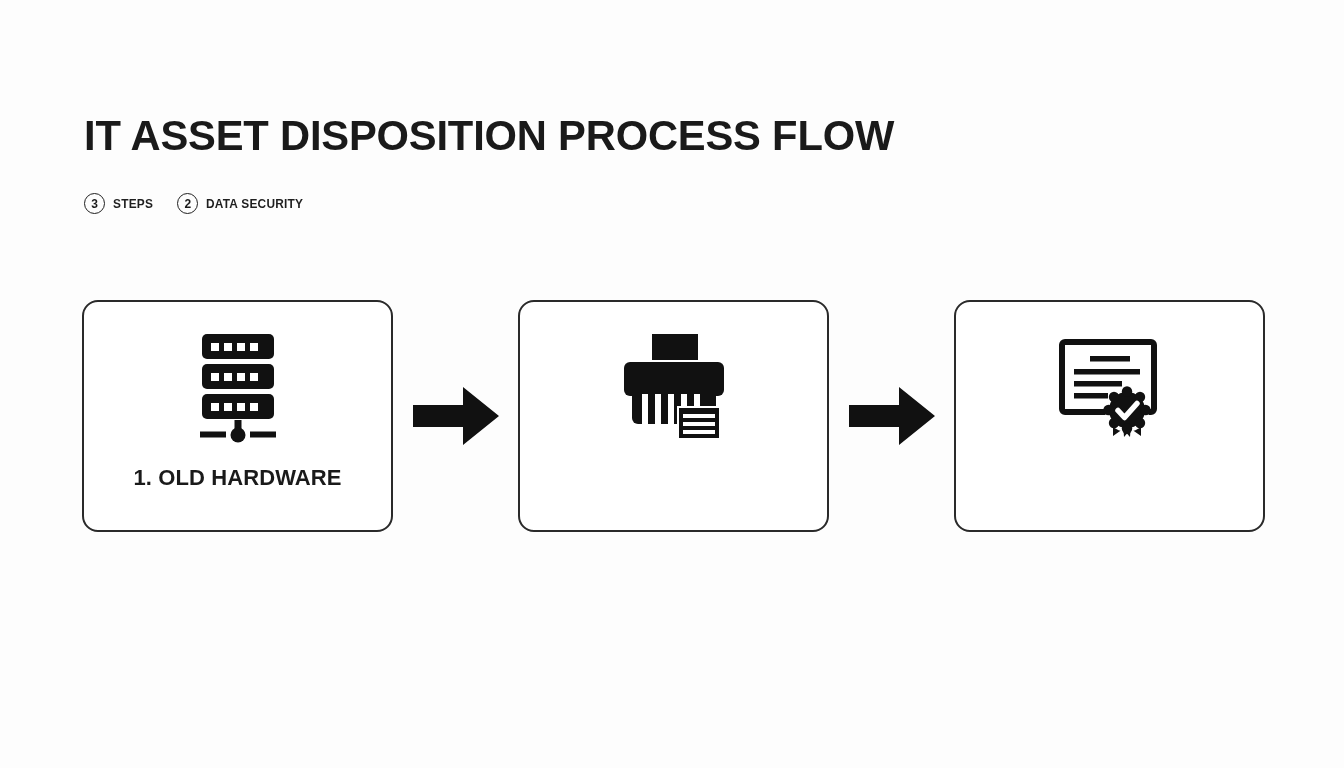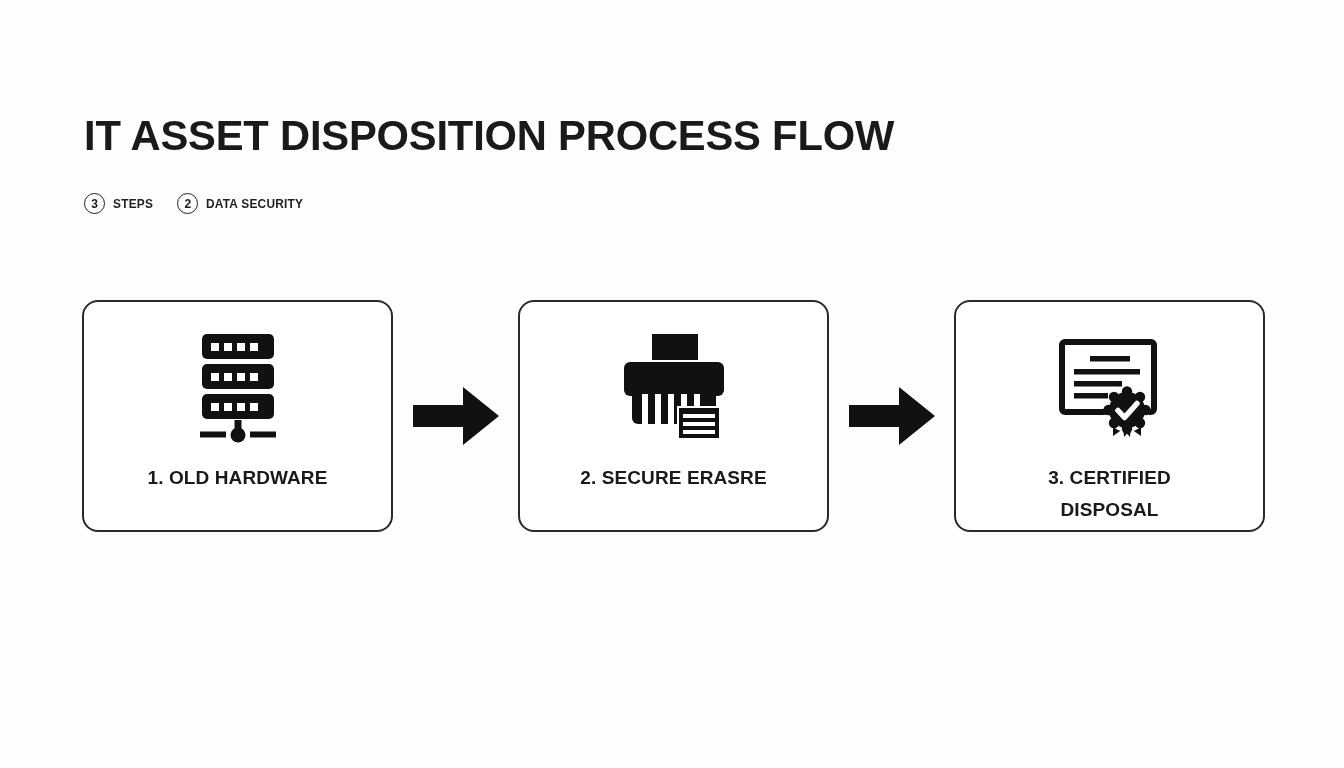--- a/index.html
+++ b/index.html
@@ -101,21 +101,21 @@
   }
   .card-icon {
     margin-top: 26px;
     height: 120px;
     display: flex;
     align-items: center;
     justify-content: center;
   }
   .card-label {
     margin-top: 14px;
-    font-size: 19px;
+    font-size: 22px;
     font-weight: 700;
     letter-spacing: 0.1px;
     line-height: 32px;
     text-align: center;
     color: #1a1a1a;
     padding: 0 14px;
     white-space: pre-line;
   }
 
   
@@ -203,21 +203,20 @@
         <rect x="59" y="62" width="6" height="32" fill="#ffffff"></rect>
         <rect x="72" y="62" width="6" height="32" fill="#ffffff"></rect>
 
         <rect x="55" y="74" width="44" height="34" fill="#ffffff"></rect>
         <rect x="57" y="76" width="40" height="30" fill="#111111"></rect>
         <rect x="61" y="82" width="32" height="4" fill="#ffffff"></rect>
         <rect x="61" y="90" width="32" height="4" fill="#ffffff"></rect>
         <rect x="61" y="98" width="32" height="4" fill="#ffffff"></rect>
       </svg>
     </div>
-    <div class="card-label">2. SECURE ERASRE</div>
   </div>
 
   <div class="flow-arrow">
     <svg width="90" height="62" viewBox="0 0 90 62">
       <path d="M2 20 H52 V2 L88 31 L52 60 V42 H2 Z" fill="#111111"></path>
     </svg>
   </div>
 
   <div class="step-card">
     <div class="card-icon">
@@ -242,17 +241,15 @@
           <circle cx="84" cy="89" r="5.2"></circle>
           <circle cx="71" cy="94.5" r="5.2"></circle>
           <circle cx="58" cy="89" r="5.2"></circle>
           <circle cx="52.5" cy="76" r="5.2"></circle>
           <circle cx="58" cy="63" r="5.2"></circle>
         </g>
 
         <path d="M62 76.5 l6.5 7 l12.5 -14" fill="none" stroke="#ffffff" stroke-width="5.5" stroke-linecap="round" stroke-linejoin="round"></path>
       </svg>
     </div>
-    <div class="card-label">3. CERTIFIED
-DISPOSAL</div>
   </div>
 
 </div>
 
 </body></html>

